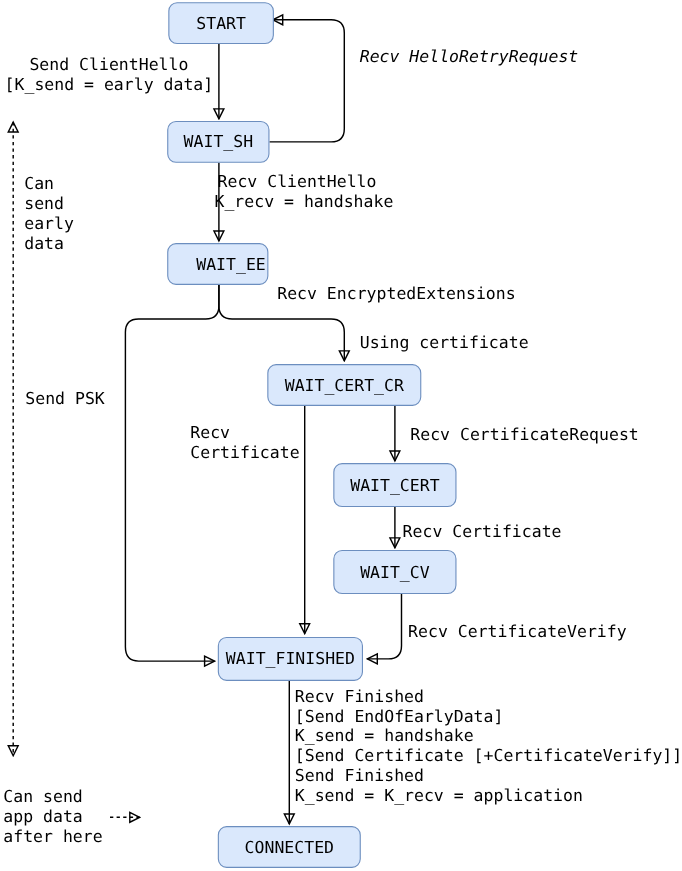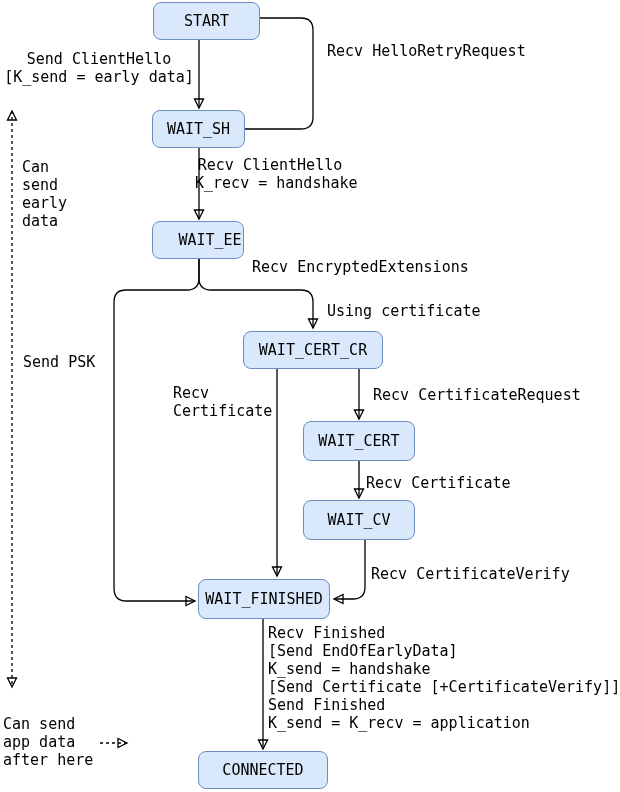--- a/index.html
+++ b/index.html
@@ -47,32 +47,32 @@
   <path d="M199,259 V278 Q199,290 211,290 H301 Q313,290 313,302 V328" marker-end="url(#arr)"></path>
   <path d="M359,369 V419" marker-end="url(#arr)"></path>
   <path d="M277,369 V576" marker-end="url(#arr)"></path>
   <path d="M359,461 V498" marker-end="url(#arr)"></path>
   <path d="M365,540 V587 Q365,599 353,599 H334" marker-end="url(#arr)"></path>
   <path d="M263,619 V749" marker-end="url(#arr)"></path>
   <path d="M12,111 V687" stroke-dasharray="3 3" marker-start="url(#arr)" marker-end="url(#arr)"></path>
   <path d="M100,743 H127" stroke-dasharray="3 3" marker-end="url(#arr)"></path>
 </svg>
 
-<div class="state" style="left:153px; top:2px;   width:107px;  height:38px;">START</div>
+<div class="state" style="left:153px; top:2px;   width:96px;  height:38px;">START</div>
 <div class="state" style="left:152px; top:110px; width:93px;  height:38px;">WAIT_SH</div>
 <div class="state" style="left:152px; top:221px; width:92px;  height:38px;padding-left:24px;">WAIT_EE</div>
 <div class="state" style="left:243px; top:331px; width:140px; height:38px;">WAIT_CERT_CR</div>
 <div class="state" style="left:303px; top:421px; width:112px; height:40px;">WAIT_CERT</div>
 <div class="state" style="left:303px; top:500px; width:112px; height:40px;">WAIT_CV</div>
 <div class="state" style="left:198px; top:579px; width:132px; height:40px;">WAIT_FINISHED</div>
 <div class="state" style="left:198px; top:751px; width:130px; height:38px;">CONNECTED</div>
 
 <div class="lbl center" style="left:0px;   top:50px; width:198px;">Send ClientHello
 [K_send = early data]</div>
-<div class="lbl" style="left:327px; top:42px;">Recv HelloRetryRequest</div>
+<div class="lbl" style="left:327px; top:42px;font-style:italic;">Recv HelloRetryRequest</div>
 <div class="lbl center" style="left:195px; top:156px; width:150px;">Recv ClientHello
 K_recv = handshake</div>
 <div class="lbl" style="left:252px; top:258px;">Recv EncryptedExtensions</div>
 <div class="lbl" style="left:327px; top:302px;">Using certificate</div>
 <div class="lbl" style="left:23px;  top:353px;">Send PSK</div>
 <div class="lbl" style="left:173px; top:384px;">Recv
 Certificate</div>
 <div class="lbl" style="left:373px; top:386px;text-align:right;">Recv CertificateRequest</div>
 <div class="lbl" style="left:366px; top:474px;">Recv Certificate</div>
 <div class="lbl" style="left:371px; top:565px;">Recv CertificateVerify</div>

